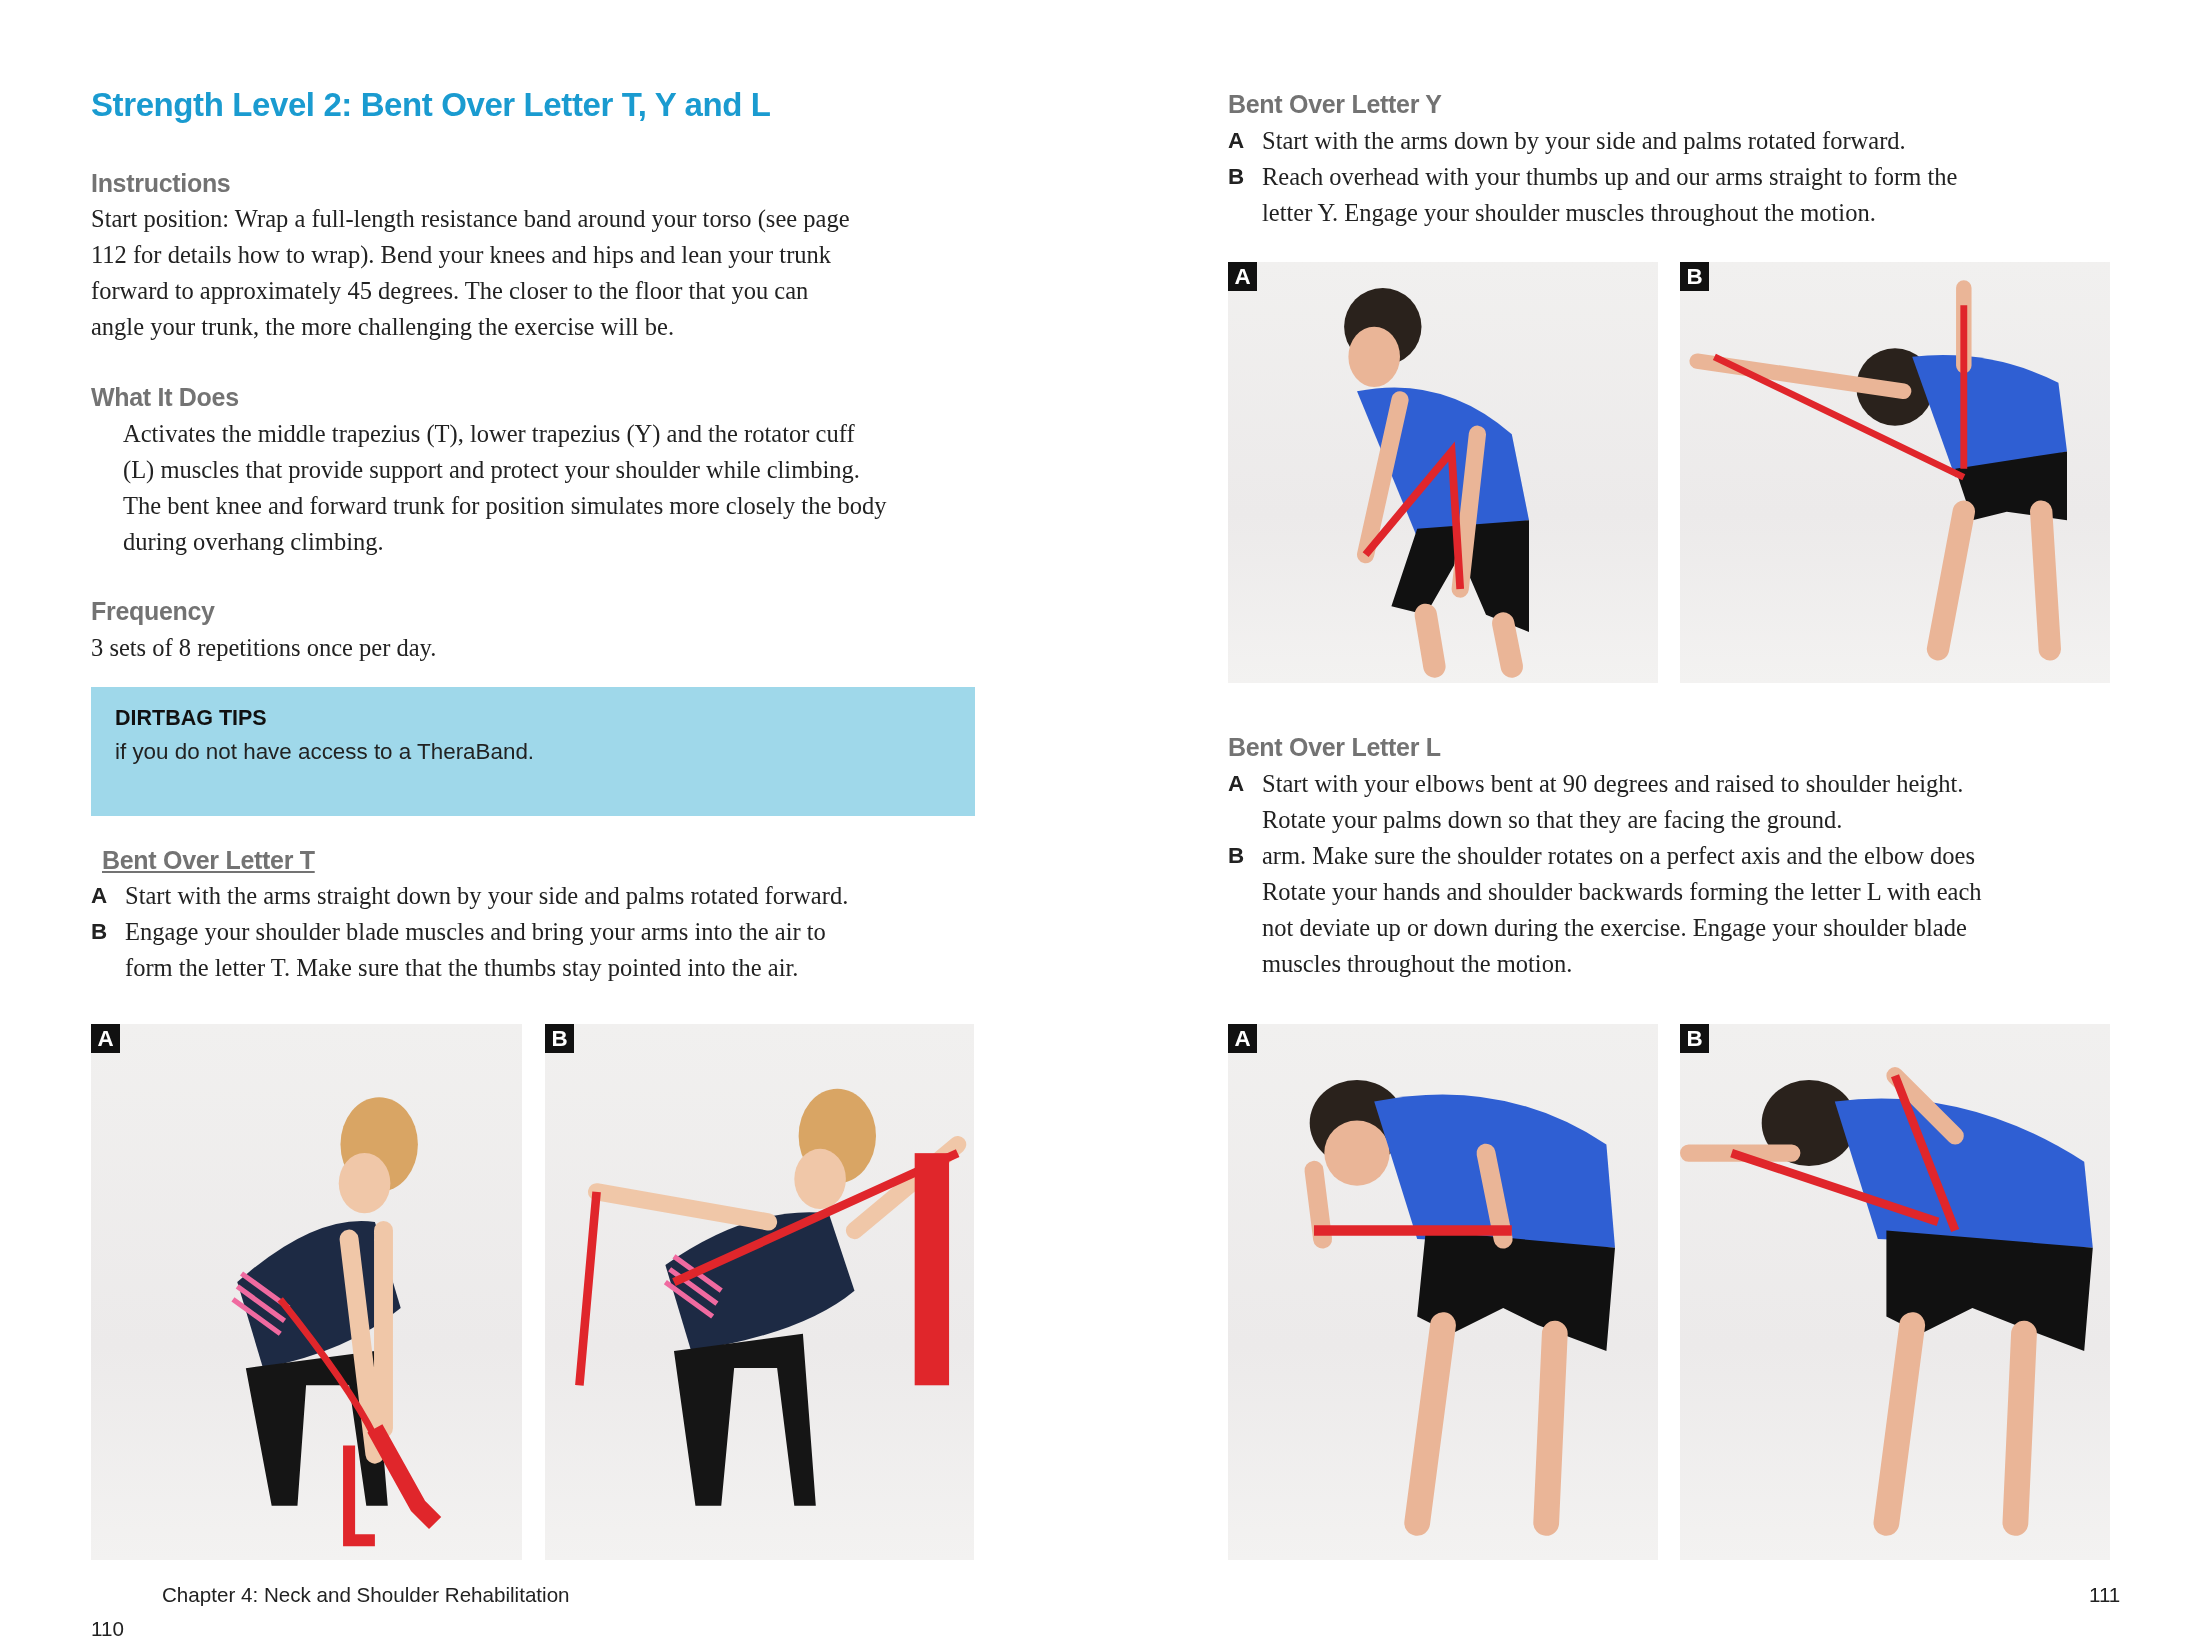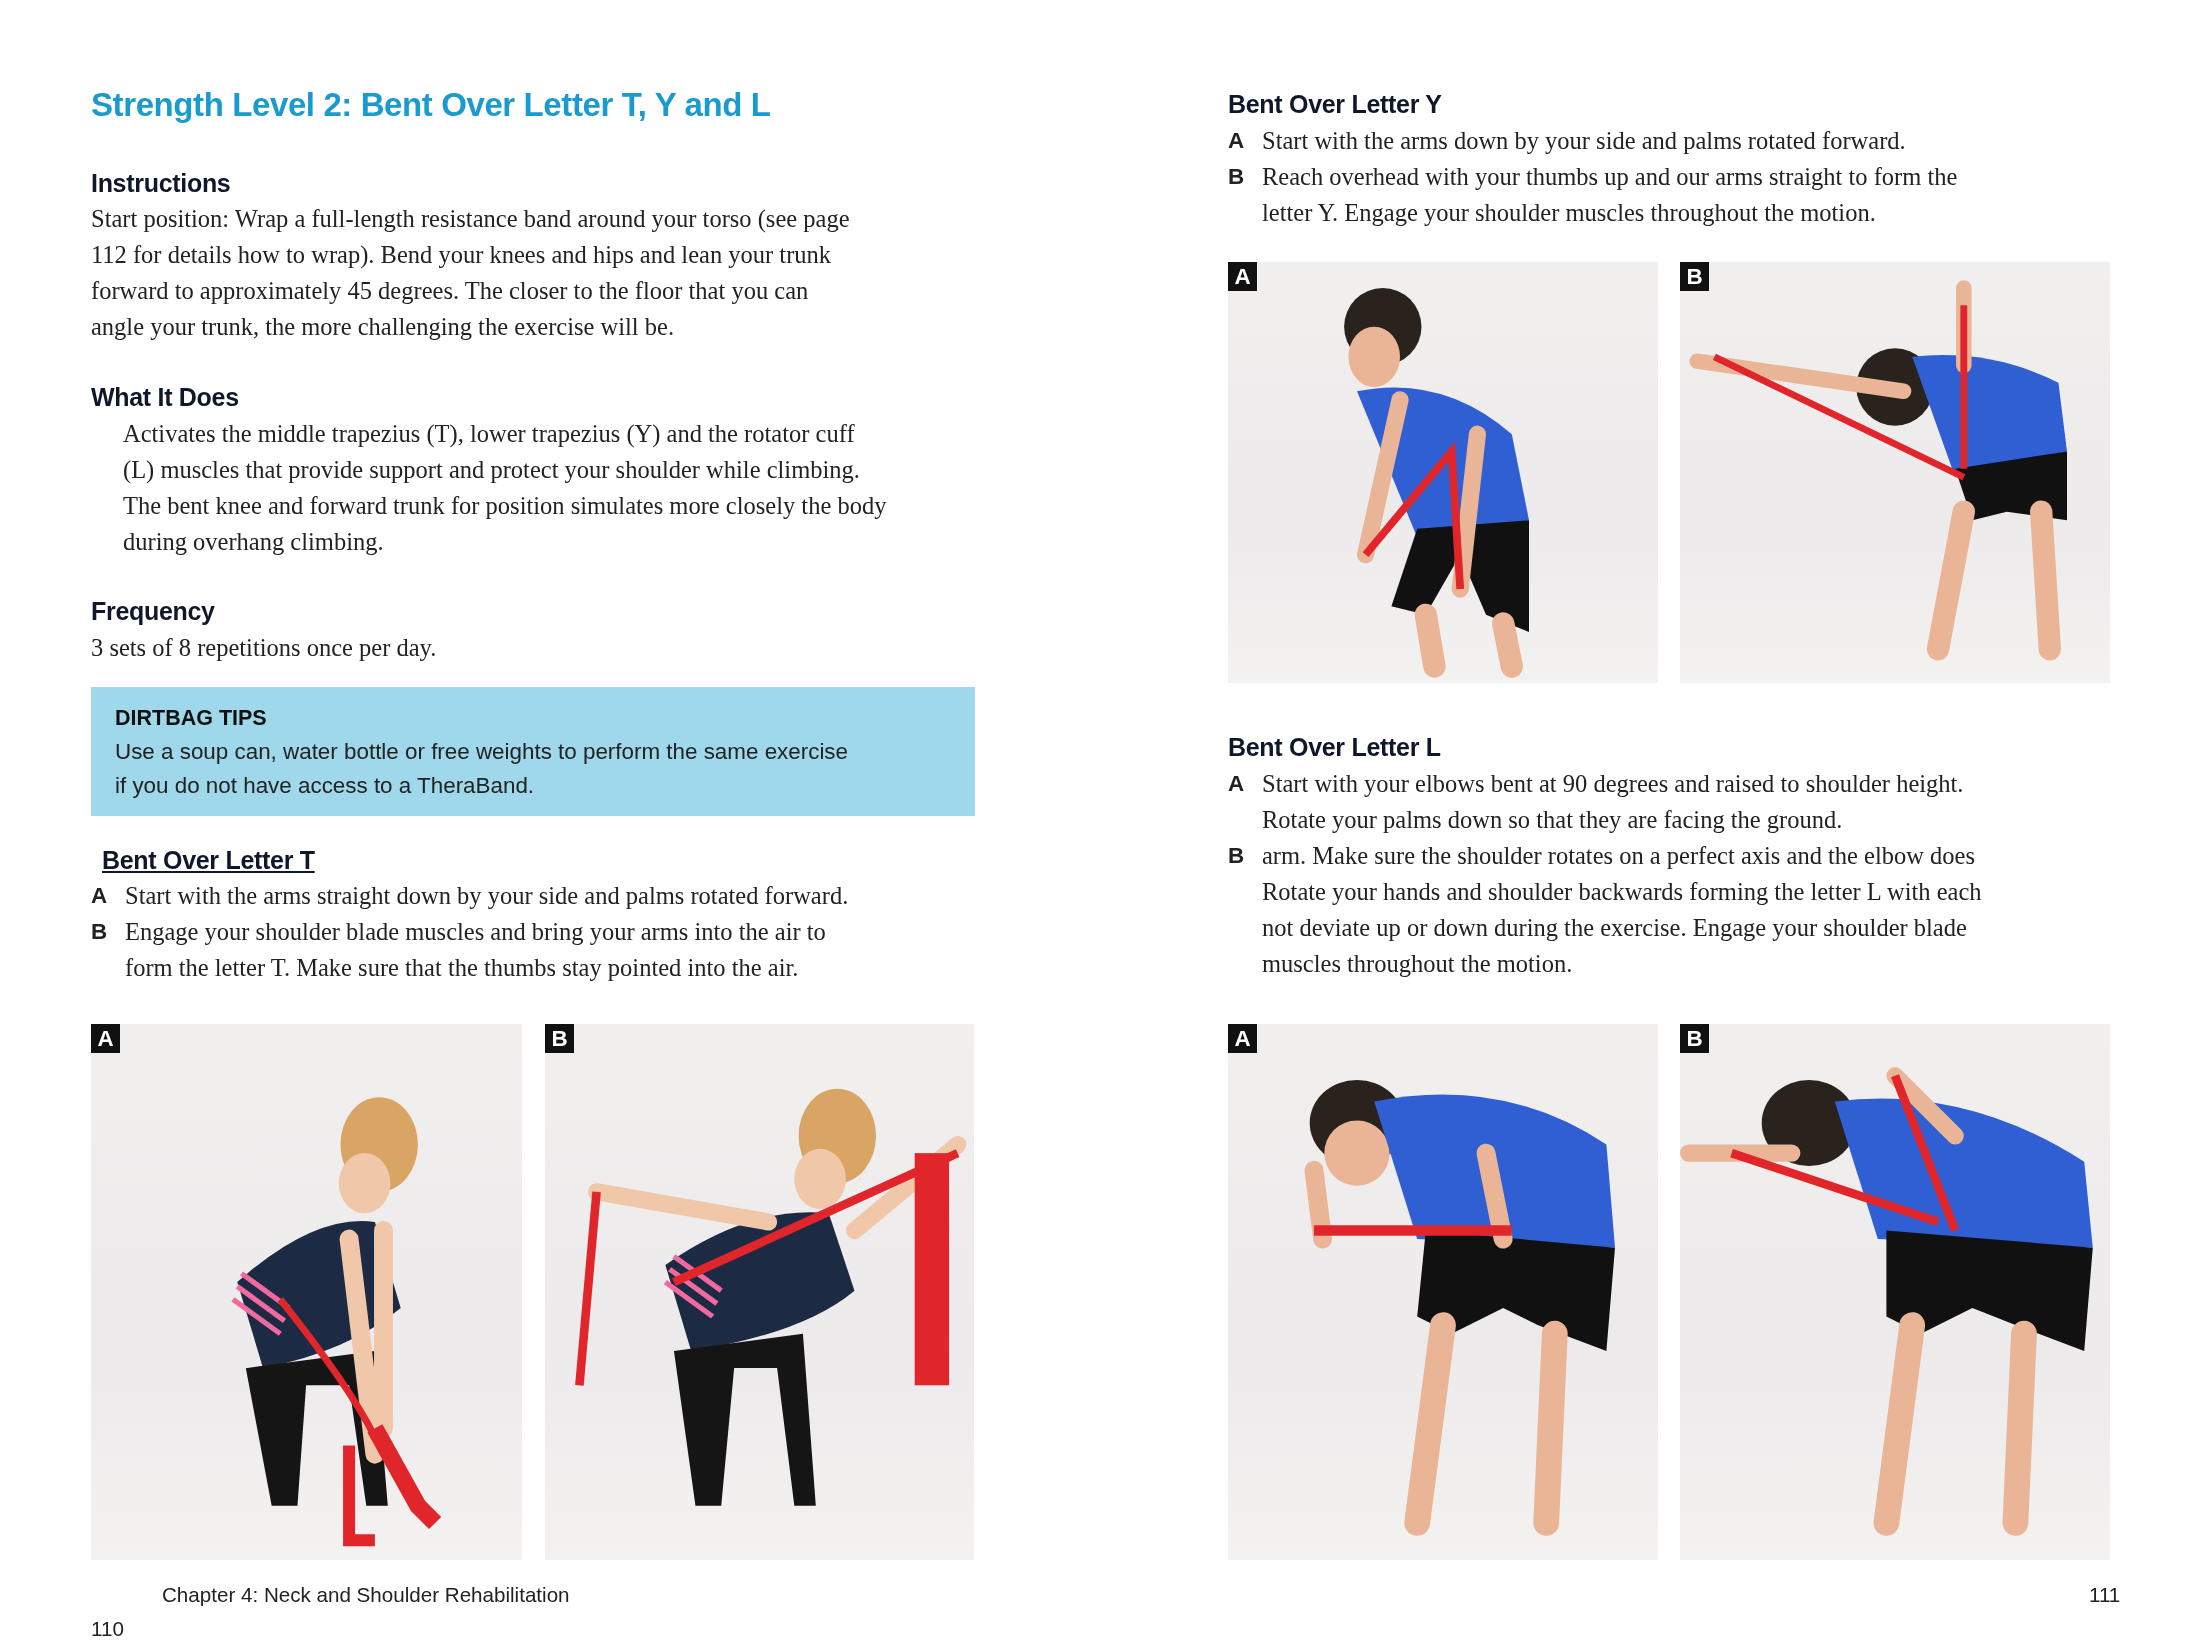--- a/index.html
+++ b/index.html
@@ -1,19 +1,19 @@
 <!DOCTYPE html>
 <html style="font-size:13.8px"><head>
 <meta charset="utf-8">
 <style>
   html, body { margin:0; padding:0; }
   body { width:2203px; height:1652px; background:#ffffff; position:relative; overflow:hidden; font-family:"Liberation Serif", serif; color:#1a1a1a; }
   .abs { position:absolute; }
   .h1 { font-family:"Liberation Sans", sans-serif; font-weight:bold; color:#1a9bd0; font-size:33px; letter-spacing:-0.4px; }
-  .h2 { font-family:"Liberation Sans", sans-serif; font-weight:bold; font-size:25px; color:#0f172a; letter-spacing:-0.3px; }
+  .h2 { font-family:"Liberation Sans", sans-serif; font-weight:bold; font-size:25px; color:#737373; letter-spacing:-0.3px; }
   .body { font-size:24.5px; line-height:36px; color:#222; }
   .tips { background:#9fd8ea; }
   .tips .t-title { font-family:"Liberation Sans", sans-serif; font-weight:bold; font-size:21.5px; color:#111; }
   .tips .t-body { font-family:"Liberation Sans", sans-serif; font-size:22.4px; line-height:34px; color:#222; }
   .step { display:flex; font-size:24.5px; line-height:36px; color:#222; }
   .step .lbl { font-family:"Liberation Sans", sans-serif; font-weight:bold; width:34px; flex:none; font-size:22.4px; }
   .photo { background:linear-gradient(180deg,#f1f0ef 0%,#eceaea 60%,#f3f2f1 100%); overflow:hidden; }
   .badge { position:absolute; left:0; top:0; width:29px; height:29px; background:#111; color:#fff; font-family:"Liberation Sans", sans-serif; font-weight:bold; font-size:22.4px; line-height:29px; text-align:center; }
   .footer { font-family:"Liberation Sans", sans-serif; font-size:20.6px; color:#222; }
 </style>
@@ -37,21 +37,20 @@
   <div>The bent knee and forward trunk for position simulates more closely the body</div>
   <div>during overhang climbing.</div>
 </div>
 
 <div class="abs h2" style="left:91px; top:597px;">Frequency</div>
 <div class="abs body" style="left:91px; top:630px;">3 sets of 8 repetitions once per day.</div>
 
 <div class="abs tips" style="left:91px; top:687px; width:884px; height:129px;">
   <div class="t-title" style="position:absolute; left:24px; top:19px;text-align:center;">DIRTBAG TIPS</div>
   <div class="t-body" style="position:absolute; left:24px; top:48px;">
-    <div>Use a soup can, water bottle or free weights to perform the same exercise</div>
     <div>if you do not have access to a TheraBand.</div>
   </div>
 </div>
 
 <div class="abs h2" style="left:102px; top:846px;text-decoration:underline;">Bent Over Letter T</div>
 <div class="abs" style="left:91px; top:878px; width:903px;">
   <div class="step">
     <span class="lbl">A</span>
     <div>
         <div>Start with the arms straight down by your side and palms rotated forward.</div>

